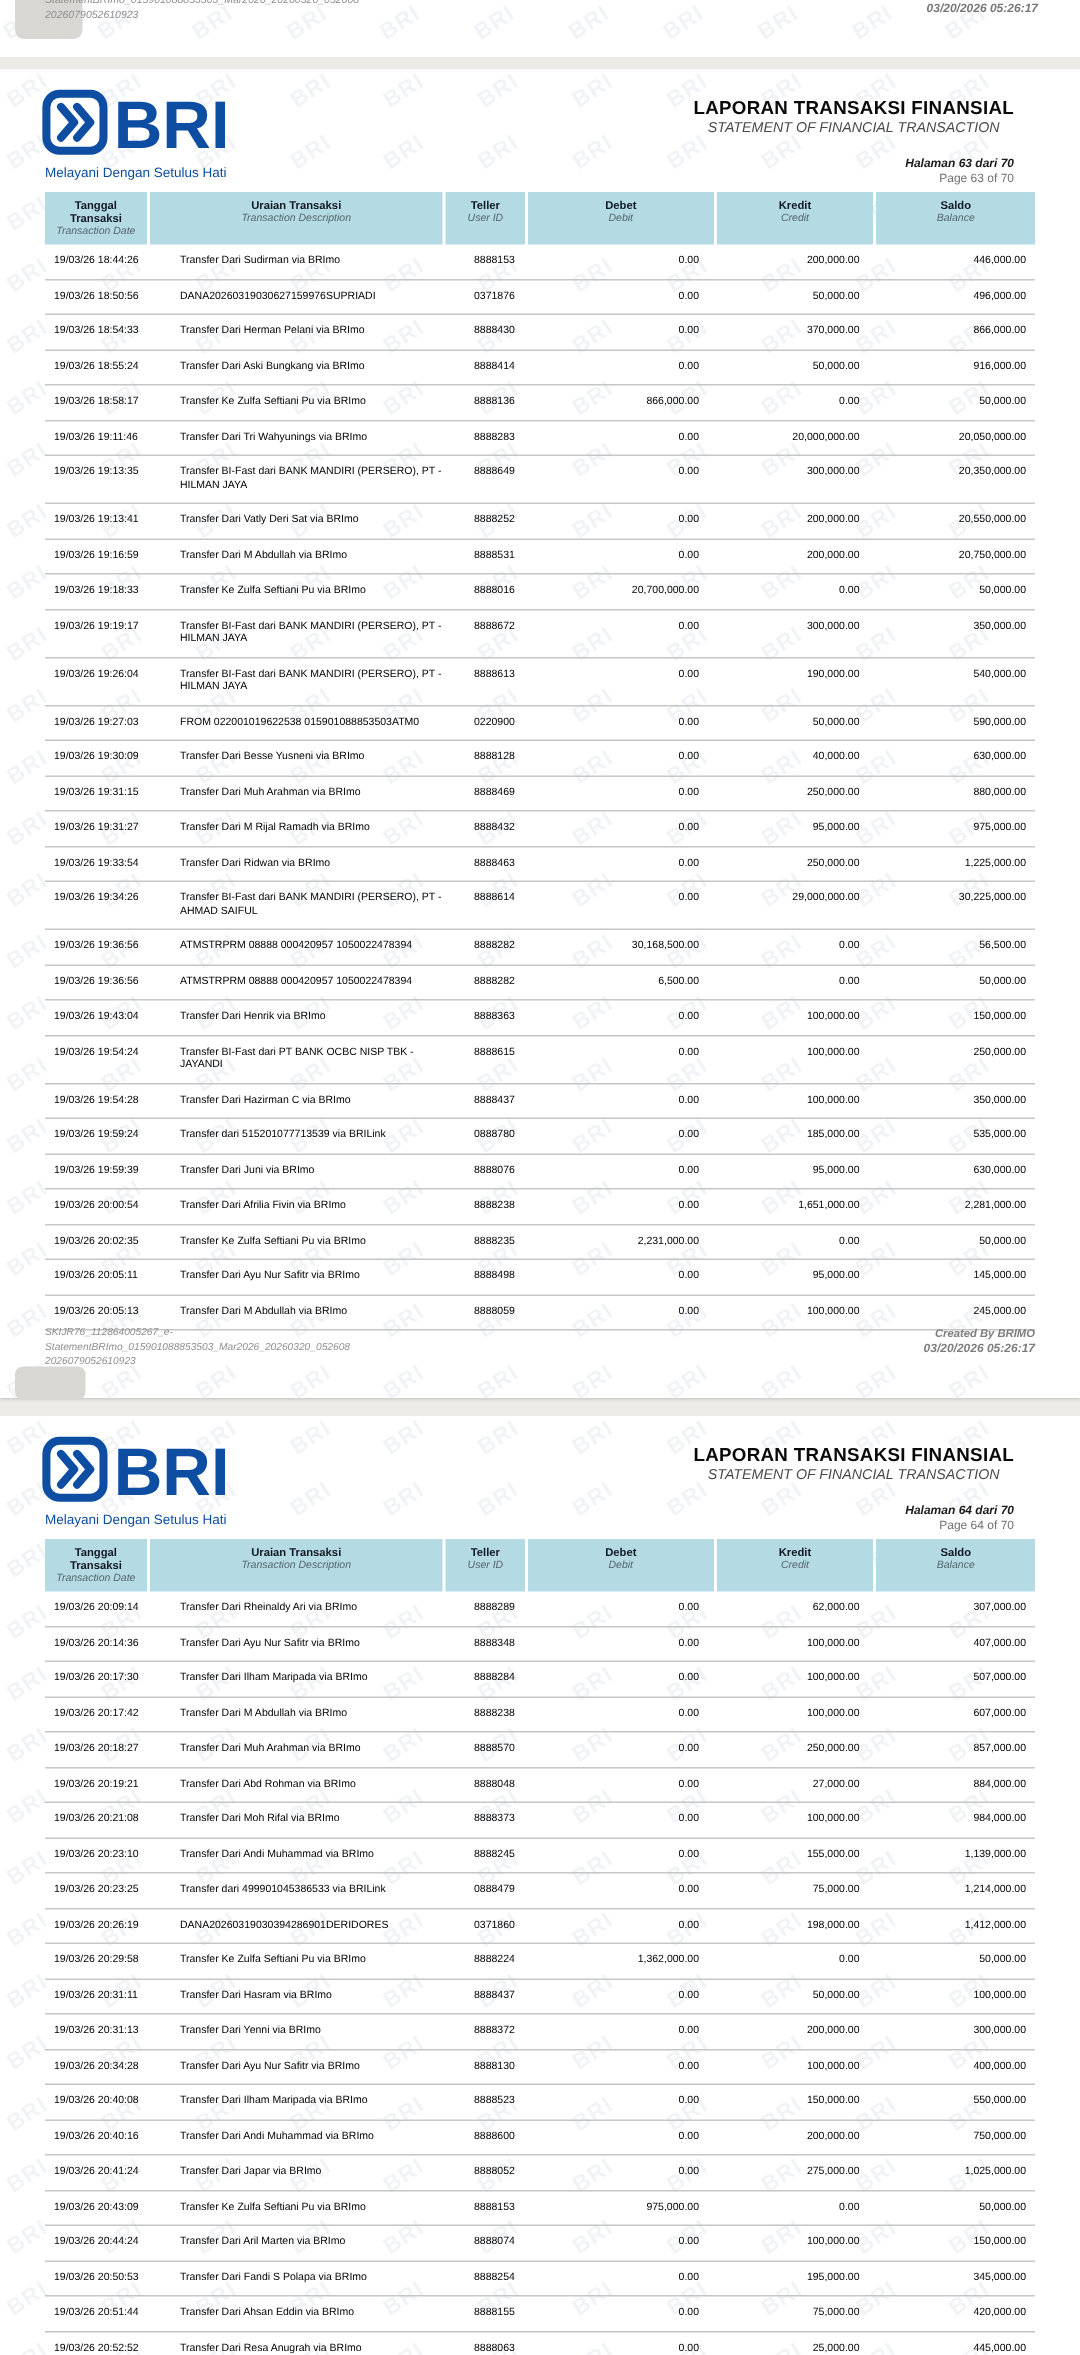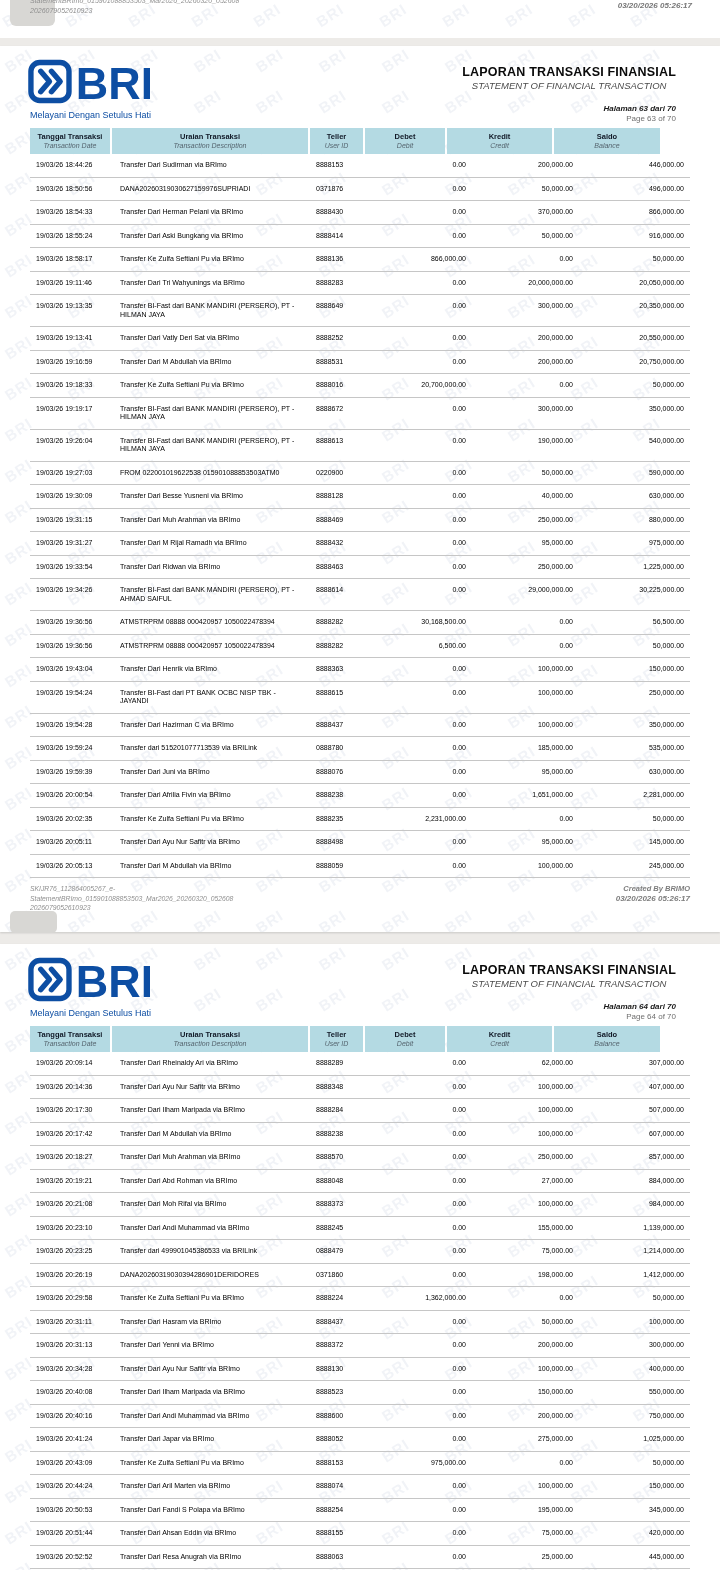--- a/index.html
+++ b/index.html
@@ -31,22 +31,22 @@
   .rpt { position:absolute; right:44px; top:19px; text-align:right; z-index:2; }
   .rpt-title { font-size:12.5px; font-weight:bold; color:#0a0a0a; letter-spacing:.2px; }
   .rpt-sub { font-size:9.5px; font-style:italic; color:#4a4a4a; margin-top:1px;text-align:center; }
   .rpt-page-id { margin-top:13px; font-size:8px; font-weight:bold; font-style:italic; color:#1a1a1a; }
   .rpt-page-en { font-size:8px; color:#6f6f6f; margin-top:1px; }
 
   
   .tbl { position:absolute; left:30px; top:82px; width:660px; z-index:2; }
   .t-head { display:flex; column-gap:2px; }
   .t-head .th { background:#b4dae3; padding:4px 2px 5px; text-align:center; }
-  .t-head .th:nth-child(1){ width:80px; } .t-head .th:nth-child(2){ width:196px; }
-  .t-head .th:nth-child(3){ width:53px; } .t-head .th:nth-child(4){ width:80px; }
+  .t-head .th:nth-child(1){ width:68px; } .t-head .th:nth-child(2){ width:196px; }
+  .t-head .th:nth-child(3){ width:53px; } .t-head .th:nth-child(4){ width:124px; }
   .t-head .th:nth-child(5){ width:105px; } .t-head .th:nth-child(6){ width:106px; }
   .th-main { font-size:7.5px; font-weight:bold; color:#101826; }
   .th-sub  { font-size:7px; font-style:italic; color:#55646e; margin-top:1px; }
 
   .t-row { display:flex; border-bottom:1px solid #c6c6c6; padding:7px 0; }
   .t-row > div { font-size:7px; line-height:8.5px; color:#000; }
   .t-row > div:nth-child(1){ width:86px; padding-left:6px; }
   .t-row > div:nth-child(2){ width:198px; padding-left:4px; padding-right:14px; }
   .t-row > div:nth-child(3){ width:54px; padding-left:2px; }
   .t-row > div:nth-child(4){ width:106px; text-align:right; padding-right:8px; }

